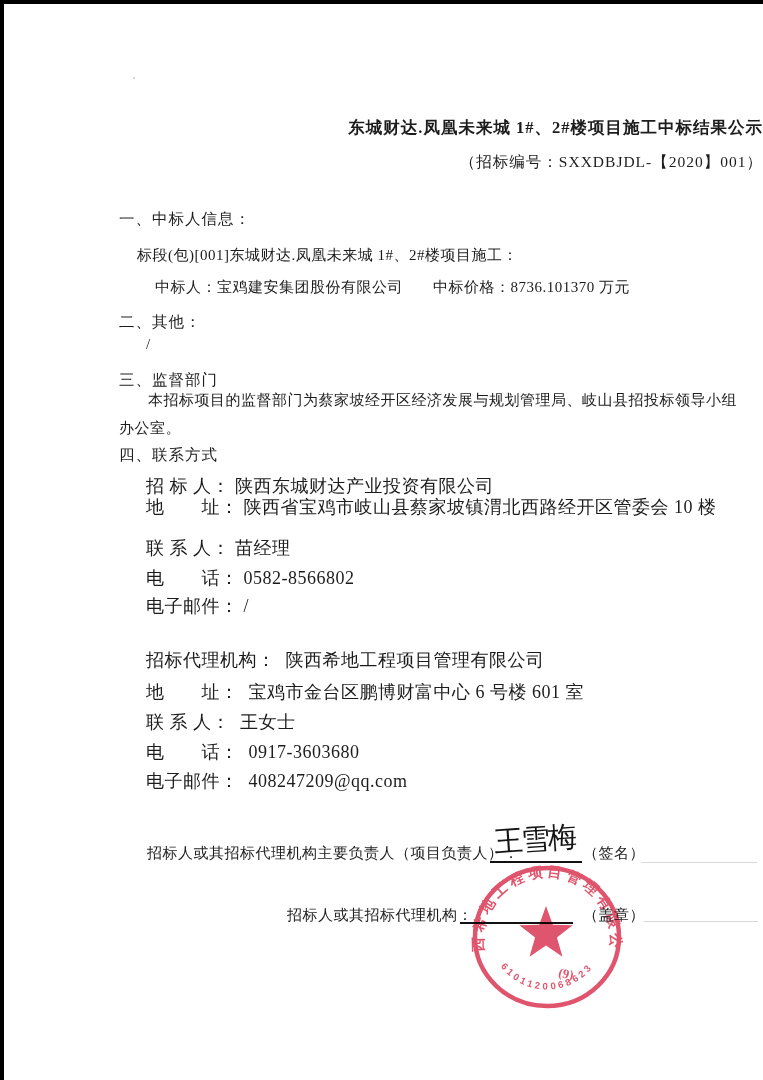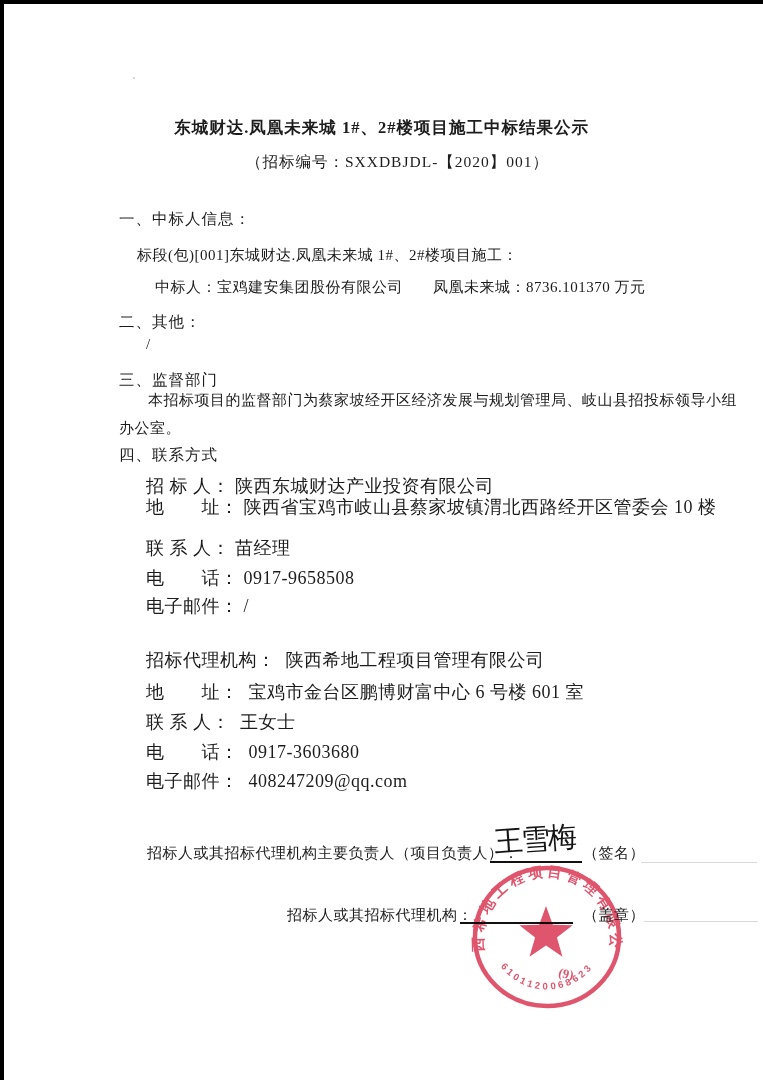--- a/index.html
+++ b/index.html
@@ -4,21 +4,21 @@
 <style>
   html,body{margin:0;padding:0;}
   body{
     width:763px;height:1080px;position:relative;background:#ffffff;overflow:hidden;
     font-family:"Liberation Serif","DejaVu Serif",serif;color:#1c1c1c;
   }
   .edge{position:absolute;background:#000;}
   .edge-left{left:0;top:0;width:4px;height:1080px;}
   .edge-top{left:0;top:0;width:763px;height:4px;}
   .line{position:absolute;white-space:nowrap;font-size:15px;letter-spacing:0.5px;}
-  .center{left:0;right:0;text-align:center;}
+  .center{left:0;right:0;text-align:right;}
   .doc-title{top:117px;font-size:16.5px;font-weight:bold;letter-spacing:1px;}
   .doc-subtitle{top:152px;font-size:15.5px;letter-spacing:1px;padding-left:32px;}
   .sec-heading{font-family:"Liberation Sans","DejaVu Sans",sans-serif;font-weight:normal;font-size:15.5px;letter-spacing:1px;}
   .h1{left:119px;top:209px;}
   .h2{left:119px;top:312px;}
   .h3{left:119px;top:370px;}
   .h4{left:119px;top:445px;}
   .lot-line{left:137px;top:246px;}
   .winner-line{left:155px;top:278px;}
   .winner-line .price-group{margin-left:30px;}
@@ -53,36 +53,36 @@
 <div class="edge edge-left"></div>
 <div class="edge edge-top"></div>
 <div class="speckle"></div>
 
 <div class="line center doc-title">东城财达.凤凰未来城 1#、2#楼项目施工中标结果公示</div>
 <div class="line center doc-subtitle">（招标编号：SXXDBJDL-【2020】001）</div>
 
 <div class="line sec-heading h1">一、中标人信息：</div>
 <div class="line lot-line">标段(包)[001]东城财达.凤凰未来城 1#、2#楼项目施工：</div>
 <div class="line winner-line">
-  <span>中标人：</span><span>宝鸡建安集团股份有限公司</span><span class="price-group"><span>凤凰未来城：</span><span>8736.101370 万元</span></span>
+  <span>中标人：</span><span>宝鸡建安集团股份有限公司</span><span class="price-group"><span>中标价格：</span><span>8736.101370 万元</span></span>
 </div>
 
 <div class="line sec-heading h2">二、其他：</div>
 <div class="line other-content">/</div>
 
 <div class="line sec-heading h3">三、监督部门</div>
 <div class="line sup-line1">本招标项目的监督部门为蔡家坡经开区经济发展与规划管理局、岐山县招投标领导小组</div>
 <div class="line sup-line2">办公室。</div>
 
 <div class="line sec-heading h4">四、联系方式</div>
 
 <div class="crow" style="top:474px"><span>招 标 人：</span><span class="val">陕西东城财达产业投资有限公司</span></div>
 <div class="crow" style="top:495px"><span>地　　址：</span><span class="val">陕西省宝鸡市岐山县蔡家坡镇渭北西路经开区管委会 10 楼</span></div>
 <div class="crow" style="top:536px"><span>联 系 人：</span><span class="val">苗经理</span></div>
-<div class="crow" style="top:566px"><span>电　　话：</span><span class="val">0917-9658508</span></div>
+<div class="crow" style="top:566px"><span>电　　话：</span><span class="val">0582-8566802</span></div>
 <div class="crow" style="top:594px"><span>电子邮件：</span><span class="val">/</span></div>
 
 <div class="crow agency" style="top:648px"><span>招标代理机构：</span><span class="val">陕西希地工程项目管理有限公司</span></div>
 <div class="crow agency" style="top:680px"><span>地　　址：</span><span class="val">宝鸡市金台区鹏博财富中心 6 号楼 601 室</span></div>
 <div class="crow agency" style="top:710px"><span>联 系 人：</span><span class="val">王女士</span></div>
 <div class="crow agency" style="top:740px"><span>电　　话：</span><span class="val">0917-3603680</span></div>
 <div class="crow agency" style="top:769px"><span>电子邮件：</span><span class="val">408247209@qq.com</span></div>
 
 <div class="sign-line sig-label">招标人或其招标代理机构主要负责人（项目负责人）：</div>
 <div class="uline uline1"></div>

